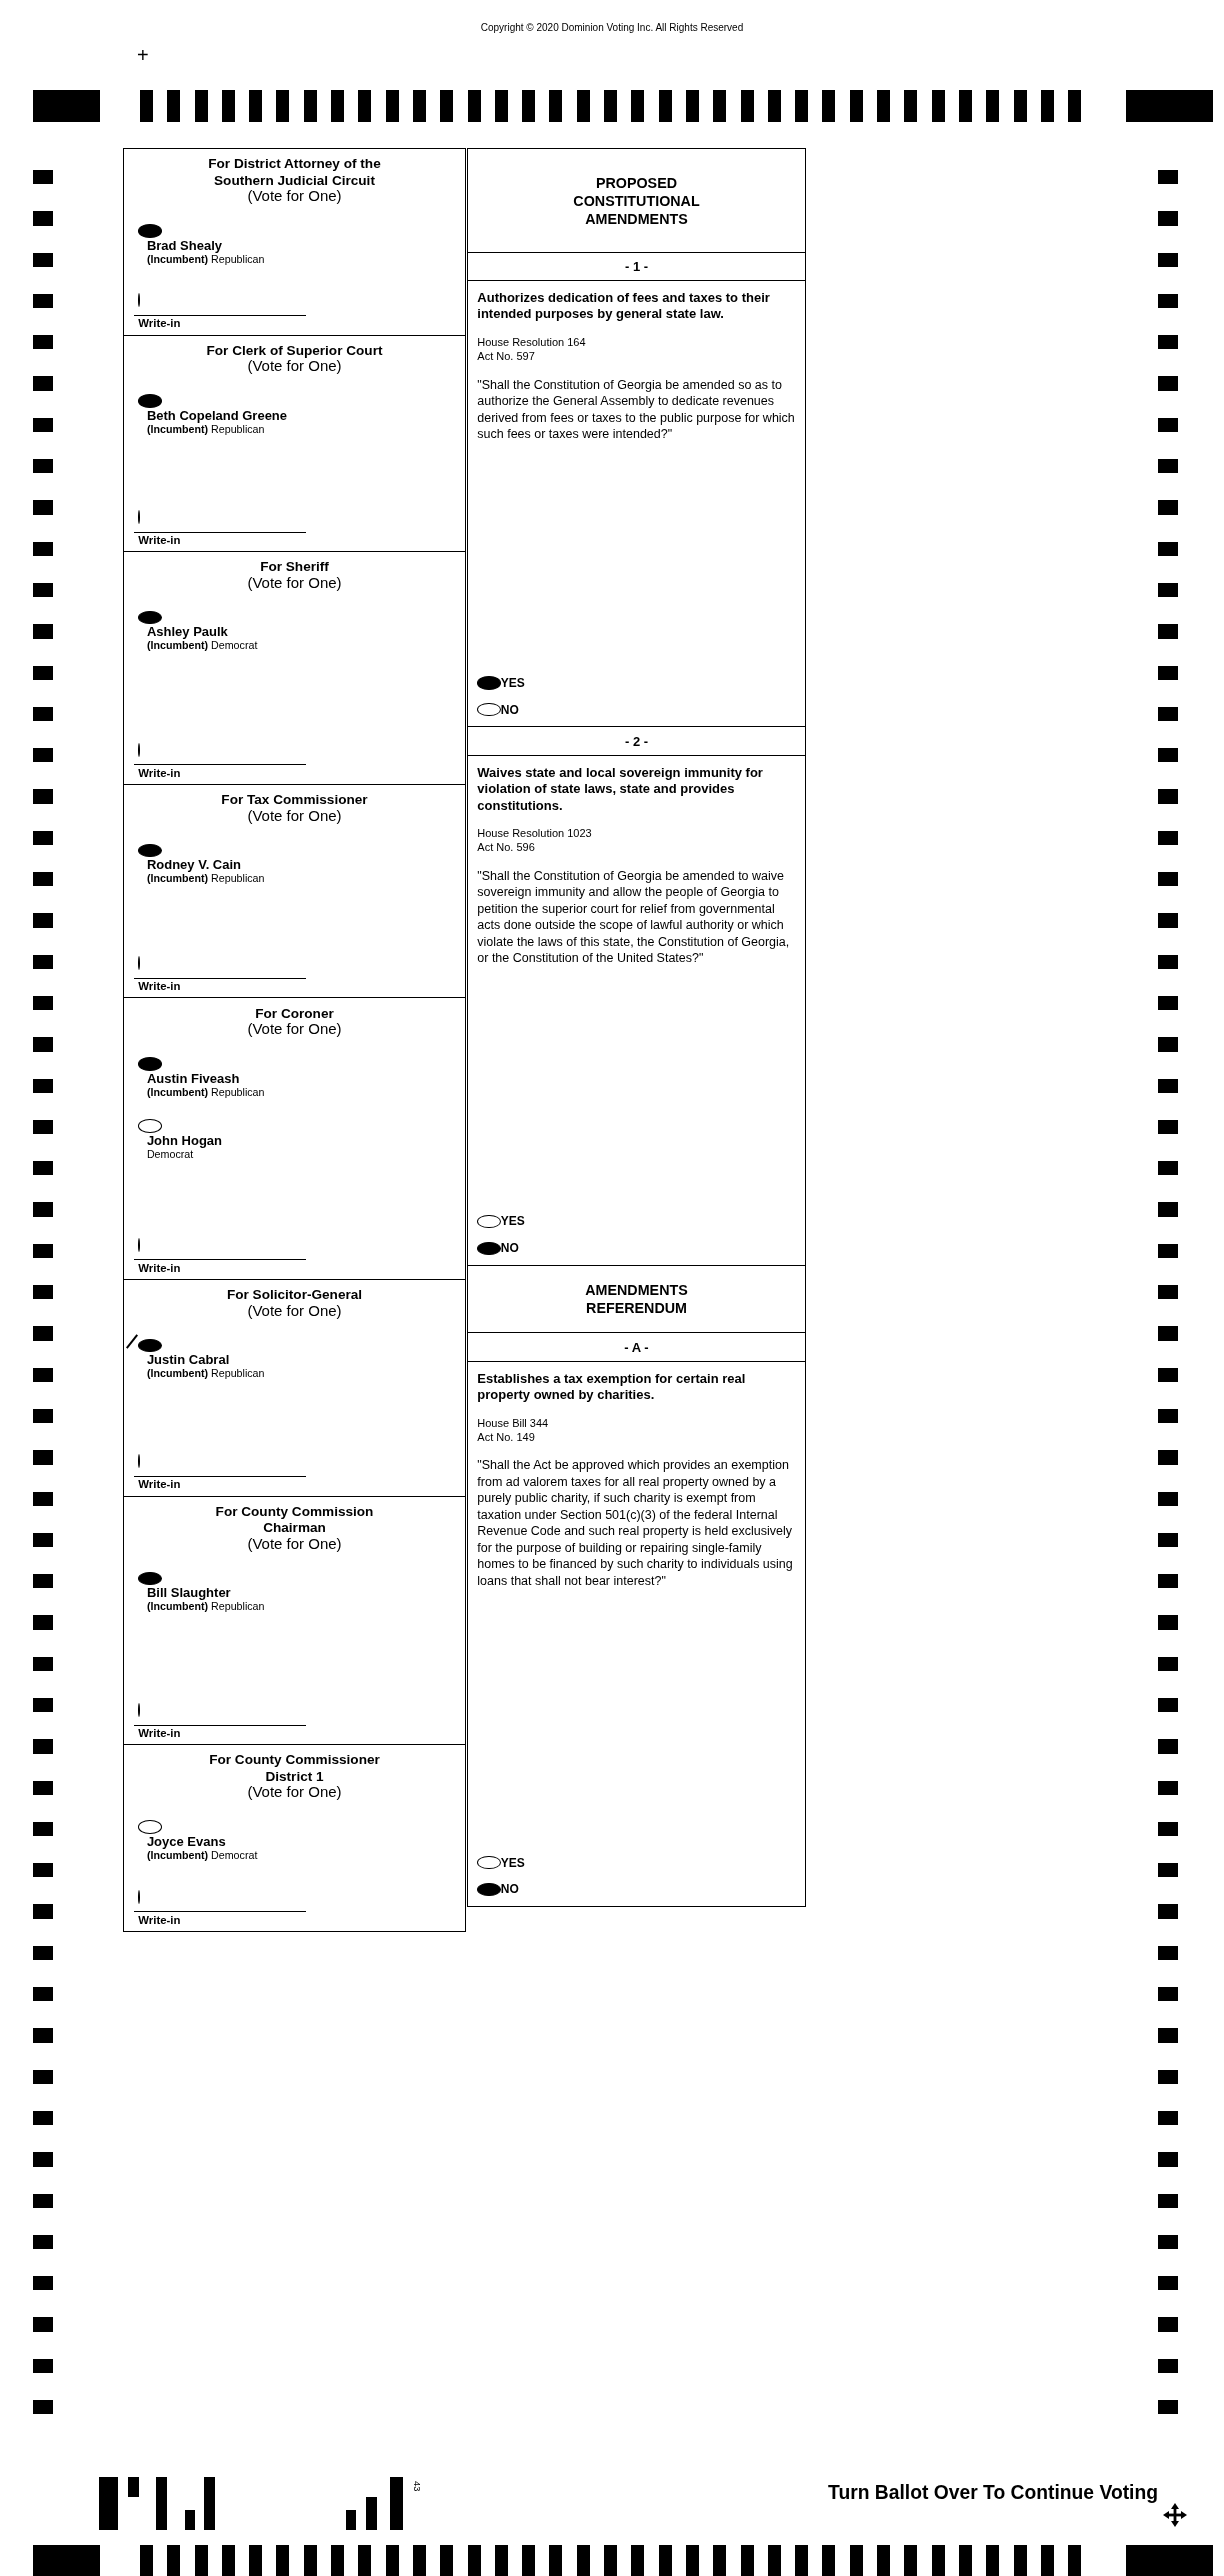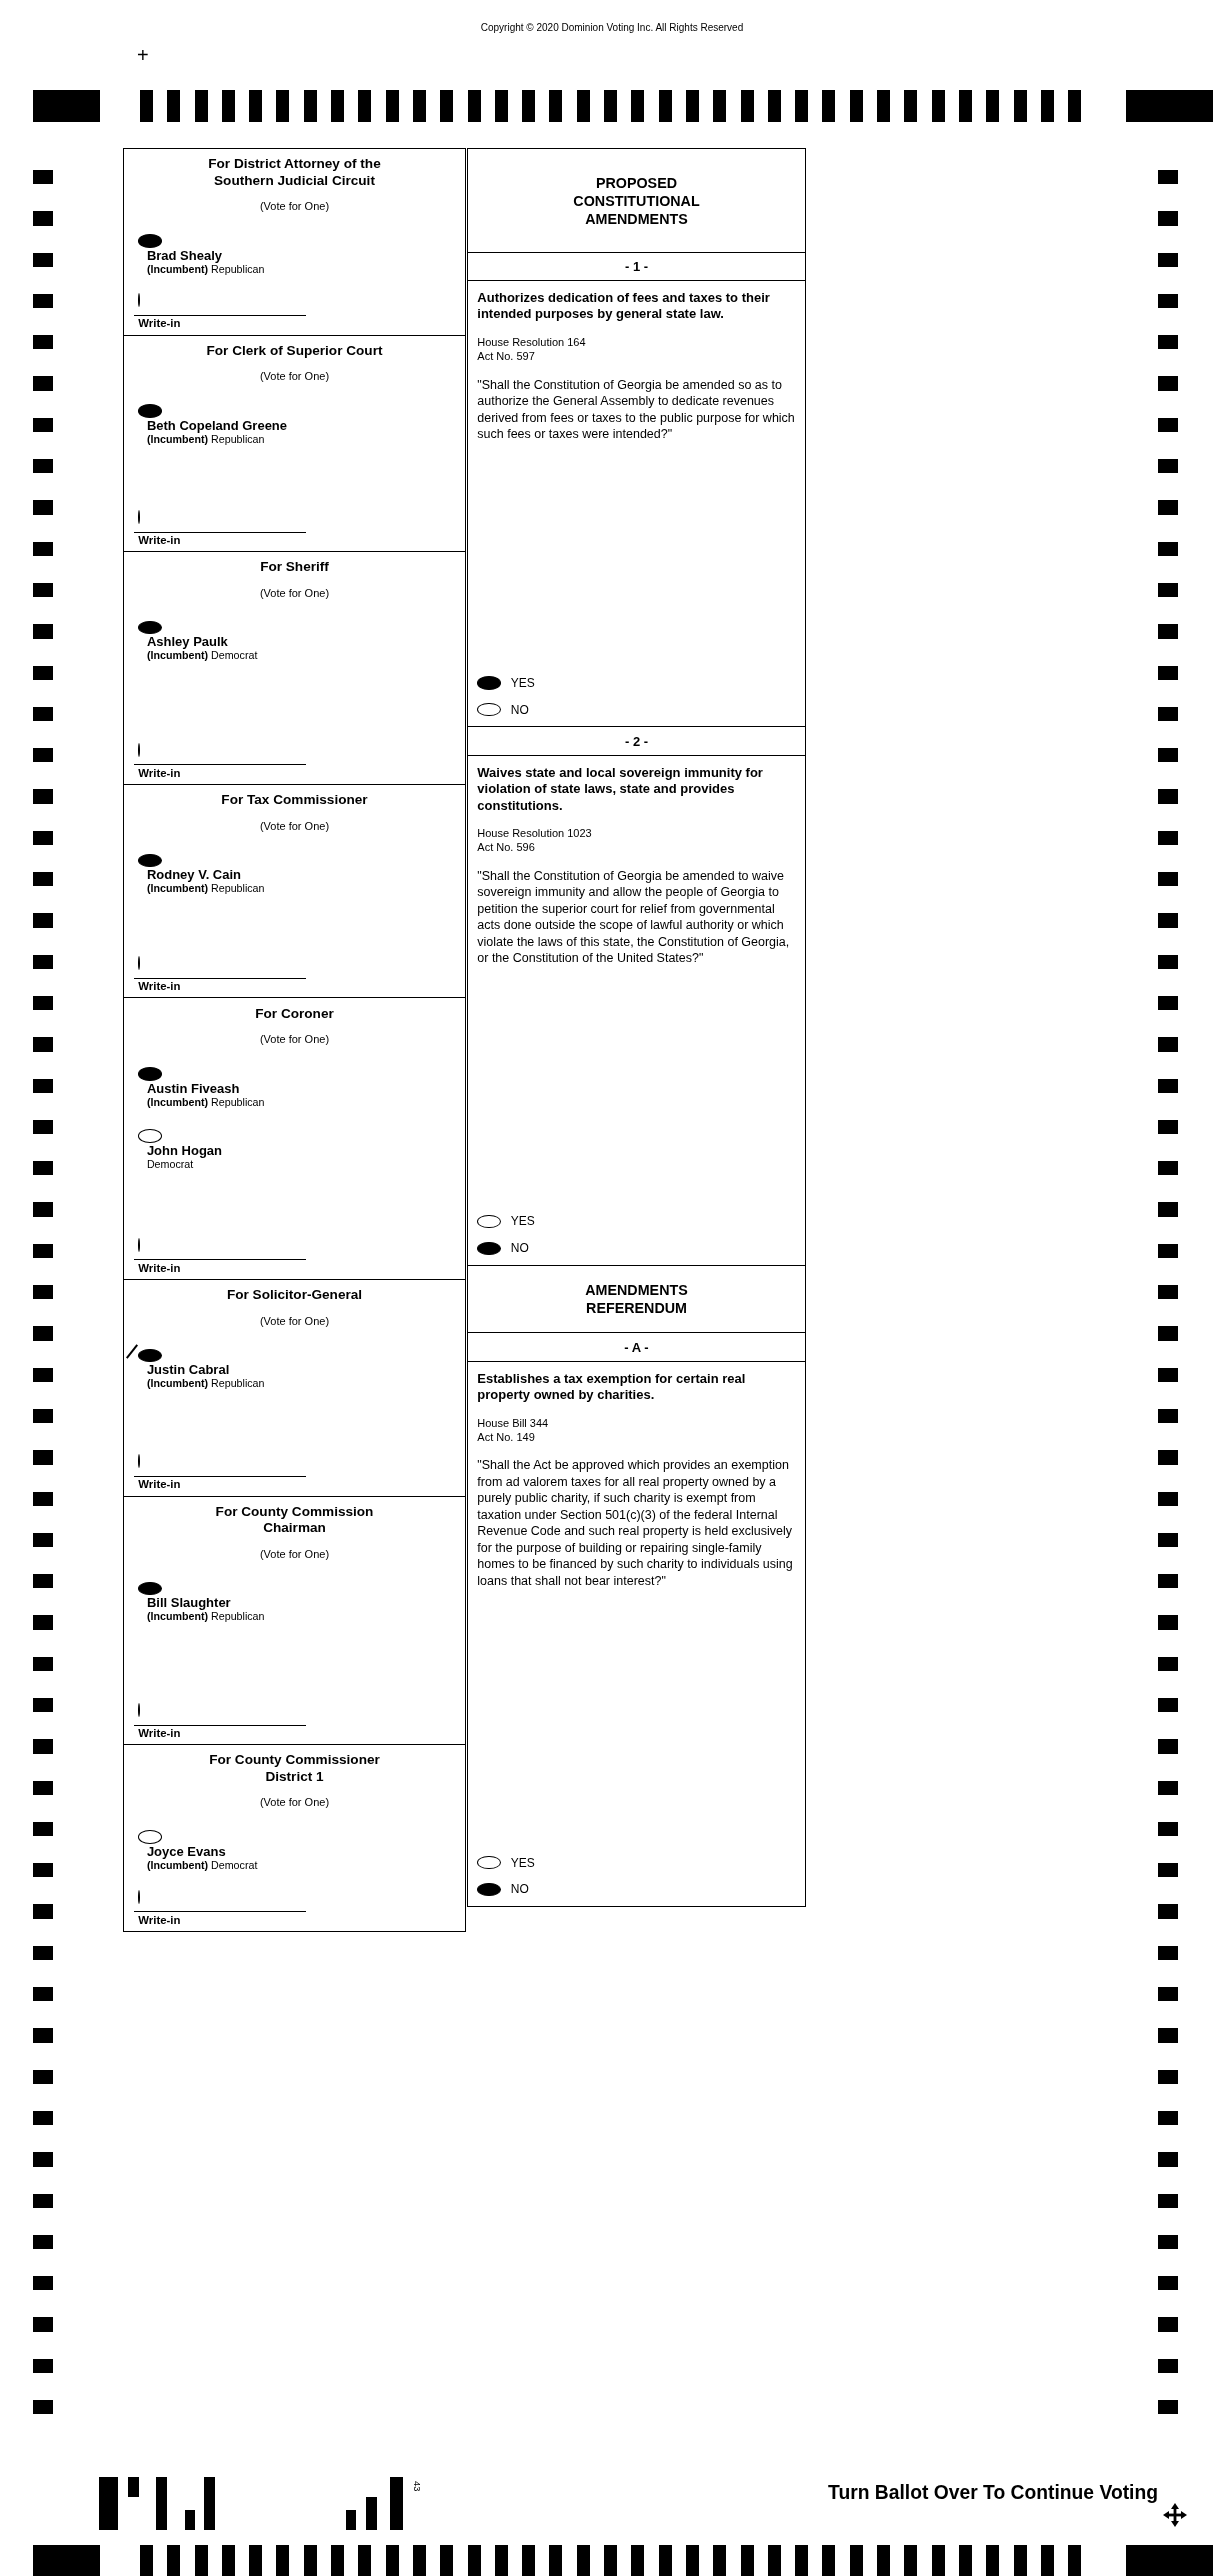--- a/index.html
+++ b/index.html
@@ -26,21 +26,21 @@
   
   #left-column{position:absolute;left:123px;top:148px;width:343px;}
   #right-column{position:absolute;left:467px;top:148px;width:339px;}
   .contest,.block{border:1.4px solid #000;background:#fff;box-sizing:border-box;
     display:flex;flex-direction:column;overflow:hidden;}
   .contest + .contest, .block + .block{margin-top:-1.4px;}
   .spacer{flex:1;}
   
   .contest-header{text-align:center;padding-top:7.2px;}
   .contest-title{font-size:13.6px;font-weight:700;line-height:16.5px;}
-  .vote-for{font-size:11px;line-height:14.3px;margin-top:10px;text-align:center;}
+  .vote-for{font-size:15px;line-height:14.3px;margin-top:0;text-align:center;}
   .cand-row{display:flex;align-items:flex-start;margin:18.6px 0 0 14.3px;flex-direction:column;}
   .oval{width:21.5px;height:11.4px;border:1.4px solid #000;border-radius:50%;flex:none;position:relative;background:#fff;}
   .oval.filled{background:#000;}
   .oval.tail::after{content:"";position:absolute;left:-8.6px;top:-7.2px;width:2.1px;height:17px;background:#000;transform:rotate(38deg);}
   .cand-row .oval{margin-top:2.1px;}
   .cand-text{margin-left:8.6px;text-align:left;}
   .cand-name{font-size:13px;font-weight:700;line-height:15px;}
   .cand-party{font-size:10.7px;line-height:13px;}
   .cand-party .inc{font-weight:700;margin-top:34px;}
   .blank-row{margin:0 0 8.6px 14.3px;}
@@ -48,21 +48,21 @@
   .writein-label{font-size:11.4px;font-weight:700;margin:1.4px 0 5.7px 14.3px;}
   
   .section-header{text-align:center;font-weight:700;font-size:14.3px;line-height:18px;justify-content:center;padding:4.3px 5.7px;}
   .measure-number{text-align:center;font-weight:700;font-size:13px;padding:6.4px 0;border-bottom:1.4px solid #000;flex:none;}
   .measure-body{padding:8.6px 9.3px 0 9.3px;text-align:left;}
   .measure-summary{font-weight:700;font-size:13px;line-height:16.5px;}
   .measure-refs{font-size:11px;line-height:14.3px;margin-top:12px;}
   .measure-question{font-size:12.5px;line-height:16.5px;margin-top:13px;}
   .option-row{display:flex;align-items:center;margin:6.4px 0 6.4px 9.3px;}
   .option-row:last-child{margin-bottom:10px;}
-  .option-label{font-size:12px;font-weight:400;margin-left:10px;}
+  .option-label{font-size:12px;font-weight:700;}
   
   .turn-over{position:absolute;right:66px;top:2482px;font-size:19.3px;font-weight:700;}
   .arrow-icon{position:absolute;right:37px;top:2503px;width:24px;height:24px;}
   #barcode{position:absolute;left:99px;top:2477px;width:358px;height:53px;}
   .bc{position:absolute;background:#000;}
   .sheet-code{position:absolute;left:313px;top:4.3px;font-size:9.3px;writing-mode:vertical-rl;}
 </style>
 </head>
 <body>
 

